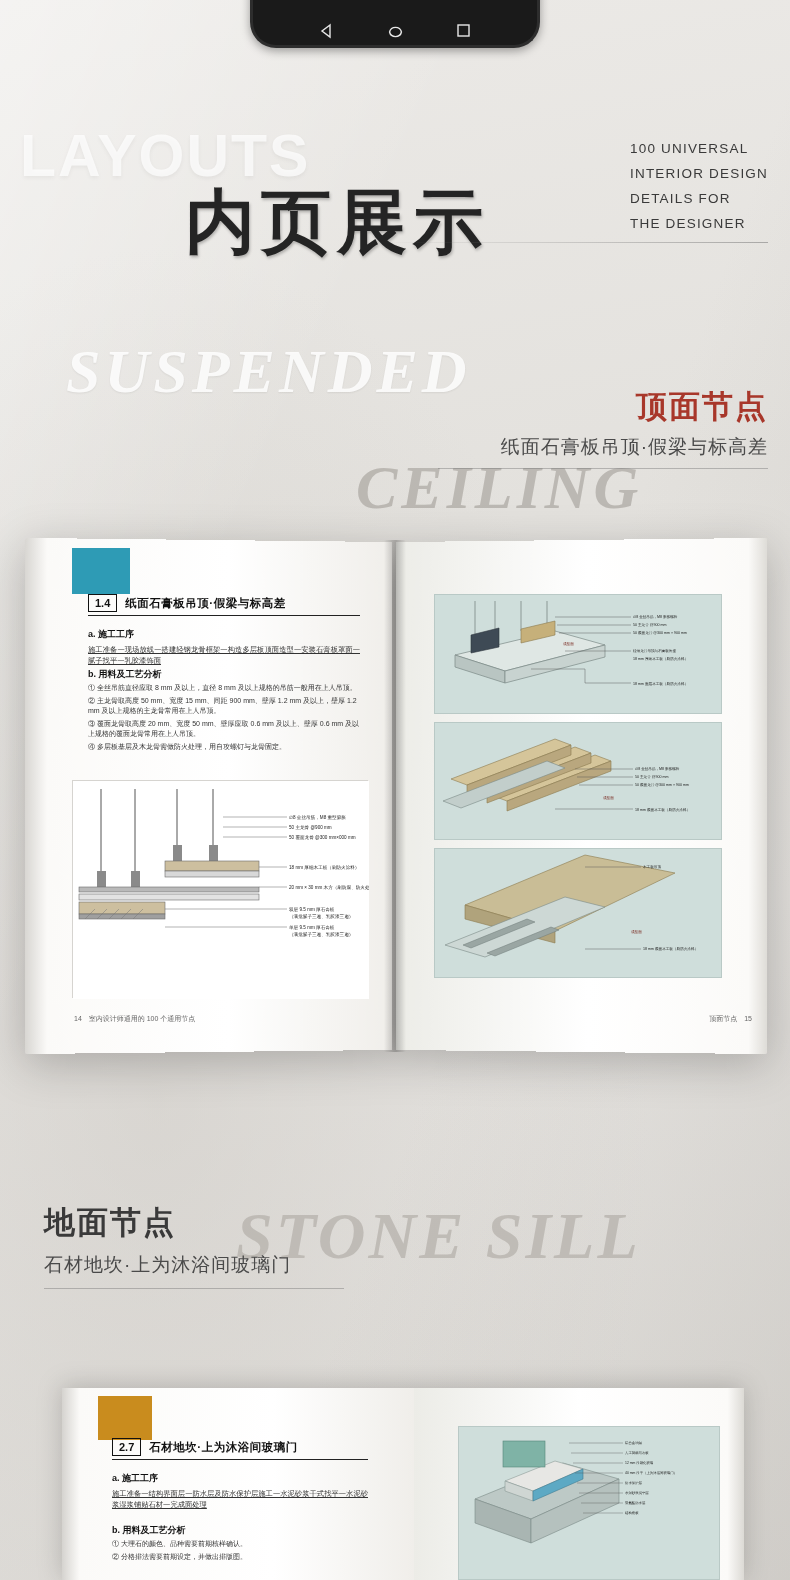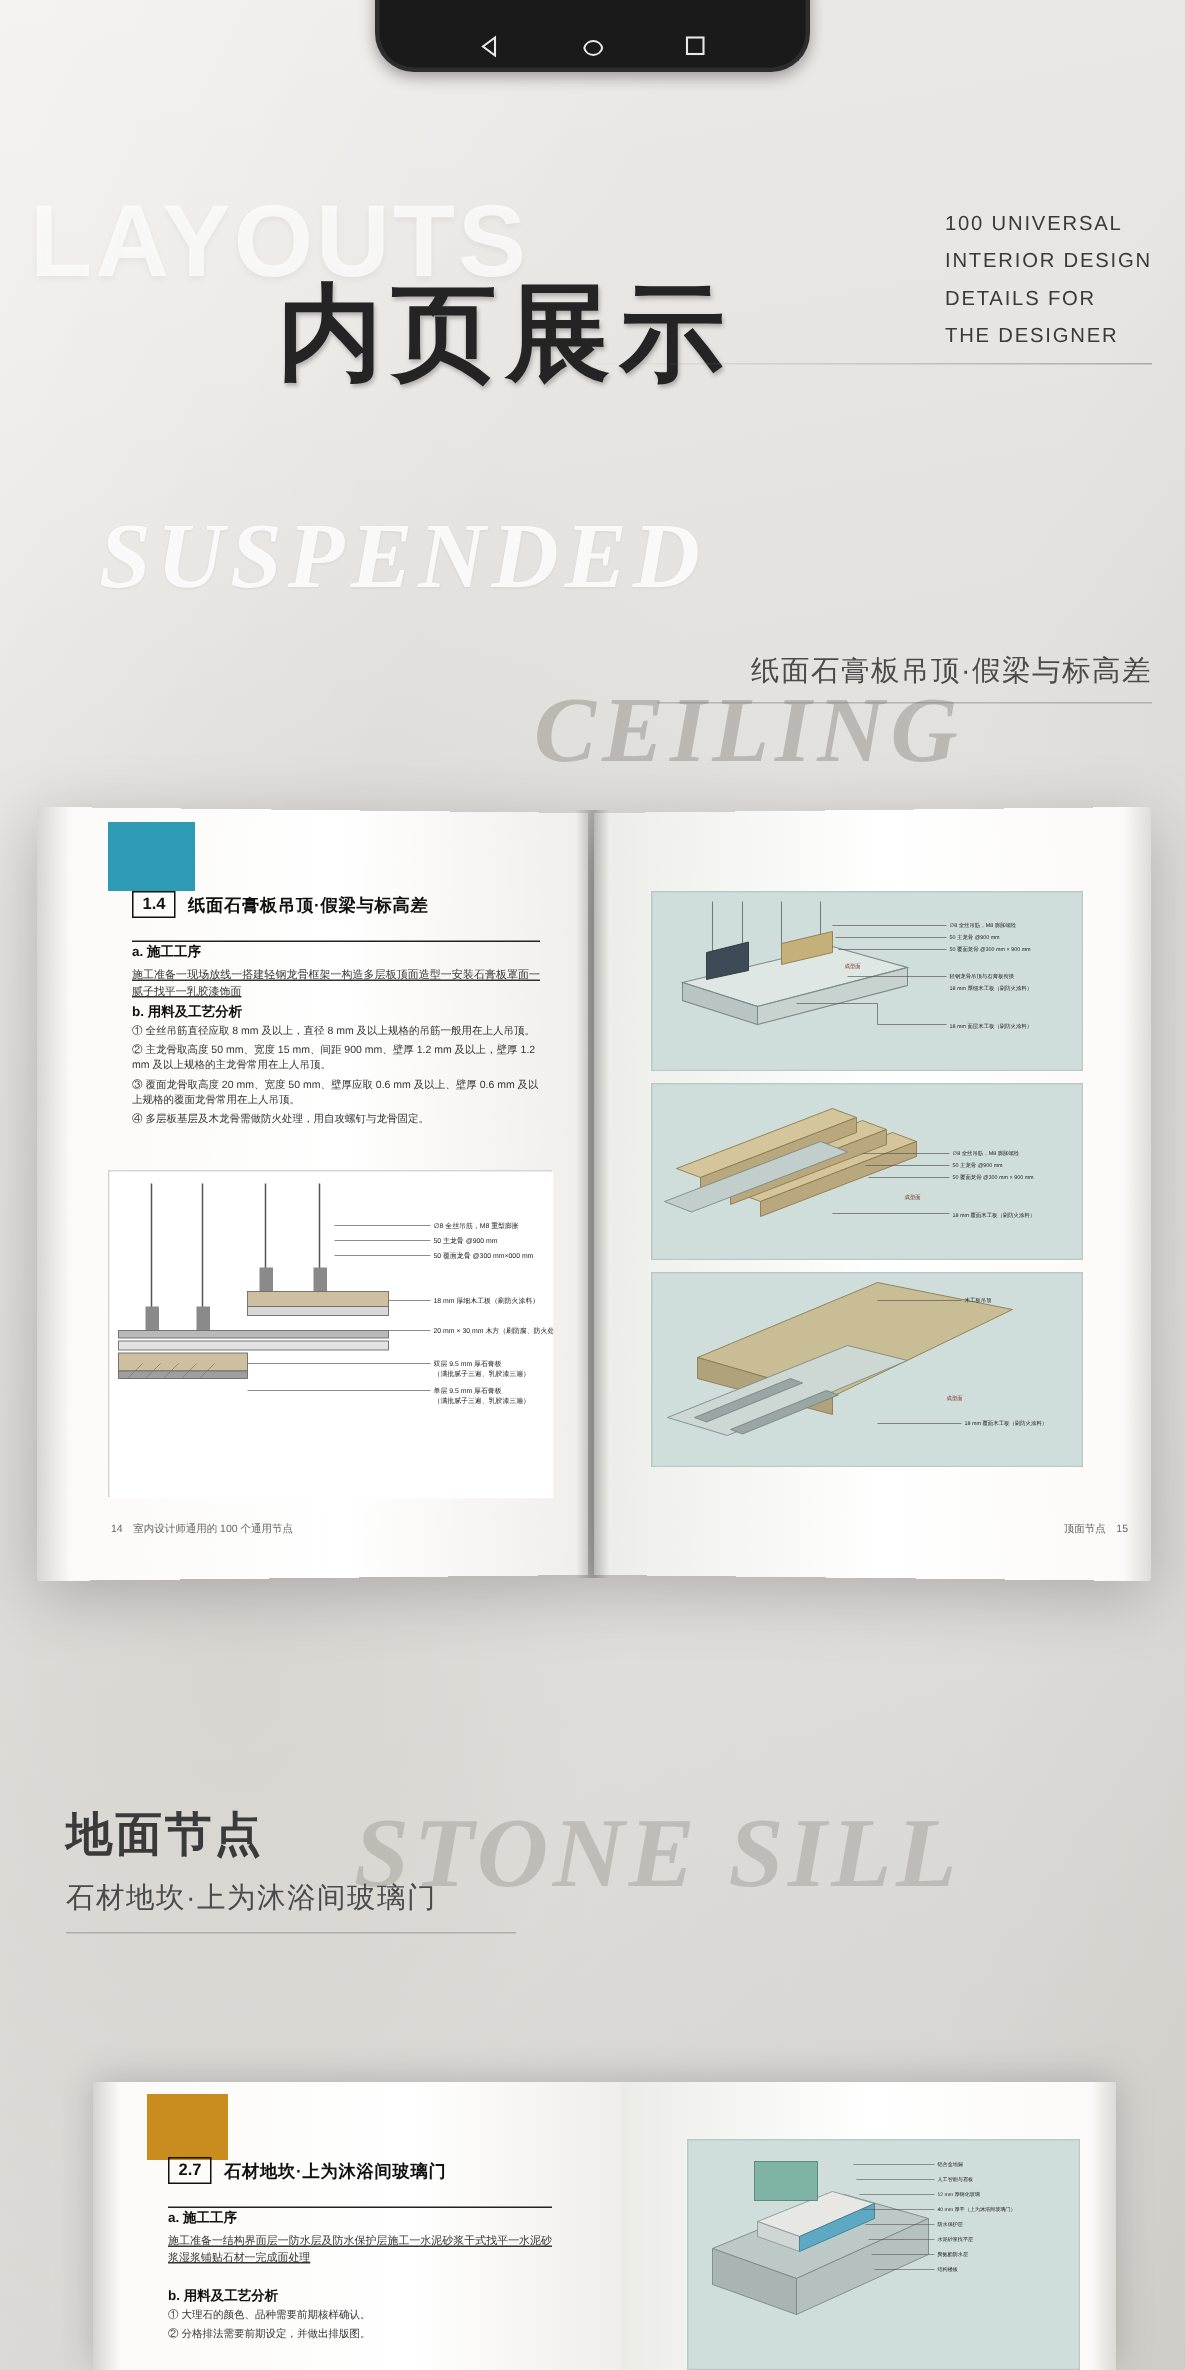--- a/index.html
+++ b/index.html
@@ -43,21 +43,21 @@
     padding-bottom: 6px;
     box-shadow: 0 3px 10px rgba(0,0,0,.35);
   }
   .navbar { display: flex; gap: 52px; align-items: center; }
   .nav-ico { color: #e8e8e8; }
 
   
   .hero-ghost {
     position: absolute;
     top: 122px; left: 20px;
-    font-size: 68px;
+    font-size: 59px;
     font-weight: 700;
     letter-spacing: 2px;
     color: rgba(255,255,255,0.72);
     font-family: "Liberation Sans", sans-serif;
     text-shadow: 0 2px 4px rgba(0,0,0,.05);
     white-space: nowrap;
   }
   .hero-title {
     position: absolute;
     top: 176px; left: 185px;
@@ -187,21 +187,21 @@
   
   .accent-bar {
     position: absolute;
     width: 58px; height: 46px;
     background: #2e9bb5;
   }
   .hdr-row {
     position: absolute;
     display: flex; align-items: center;
     border-bottom: 1px solid #222;
-    padding-bottom: 15px;
+    padding-bottom: 3px;
   }
   .hdr-num {
     font-size: 11px; font-weight: 700; color: #111;
     border: 1px solid #111; padding: 2px 6px; margin-right: 8px;
   }
   .hdr-txt { font-size: 11.5px; font-weight: 700; color: #111; letter-spacing: .5px; }
 
   .blk-h { font-size: 9px; font-weight: 700; color: #111; }
   .blk-p { font-size: 7.3px; line-height: 11px; color: #333; text-align: justify; text-decoration: underline; }
   .blk-li { font-size: 7px; line-height: 10.5px; color: #333; margin-top: 2px; }
@@ -270,20 +270,21 @@
   <div class="hero-en">
     <div>100 UNIVERSAL</div>
     <div>INTERIOR DESIGN</div>
     <div>DETAILS FOR</div>
     <div>THE DESIGNER</div>
   </div>
   <div class="hero-rule"></div>
 
   <div class="ghost-sus">SUSPENDED</div>
   <div class="ghost-ceil">CEILING</div>
+  <div class="sec-title" id="sec1-title">顶面节点</div>
   <div class="sec-sub" id="sec1-sub">纸面石膏板吊顶·假梁与标高差</div>
   <div class="sec-sub-rule" id="sec1-rule"></div>
 
   <div class="book">
     <div class="leaf leaf-left"></div>
     <div class="leaf leaf-right"></div>
 
     <div class="accent-bar" style="left:46px; top:16px;"></div>
     <div class="hdr-row" style="left:62px; top:62px; width:272px;">
       <span class="hdr-num">1.4</span>

